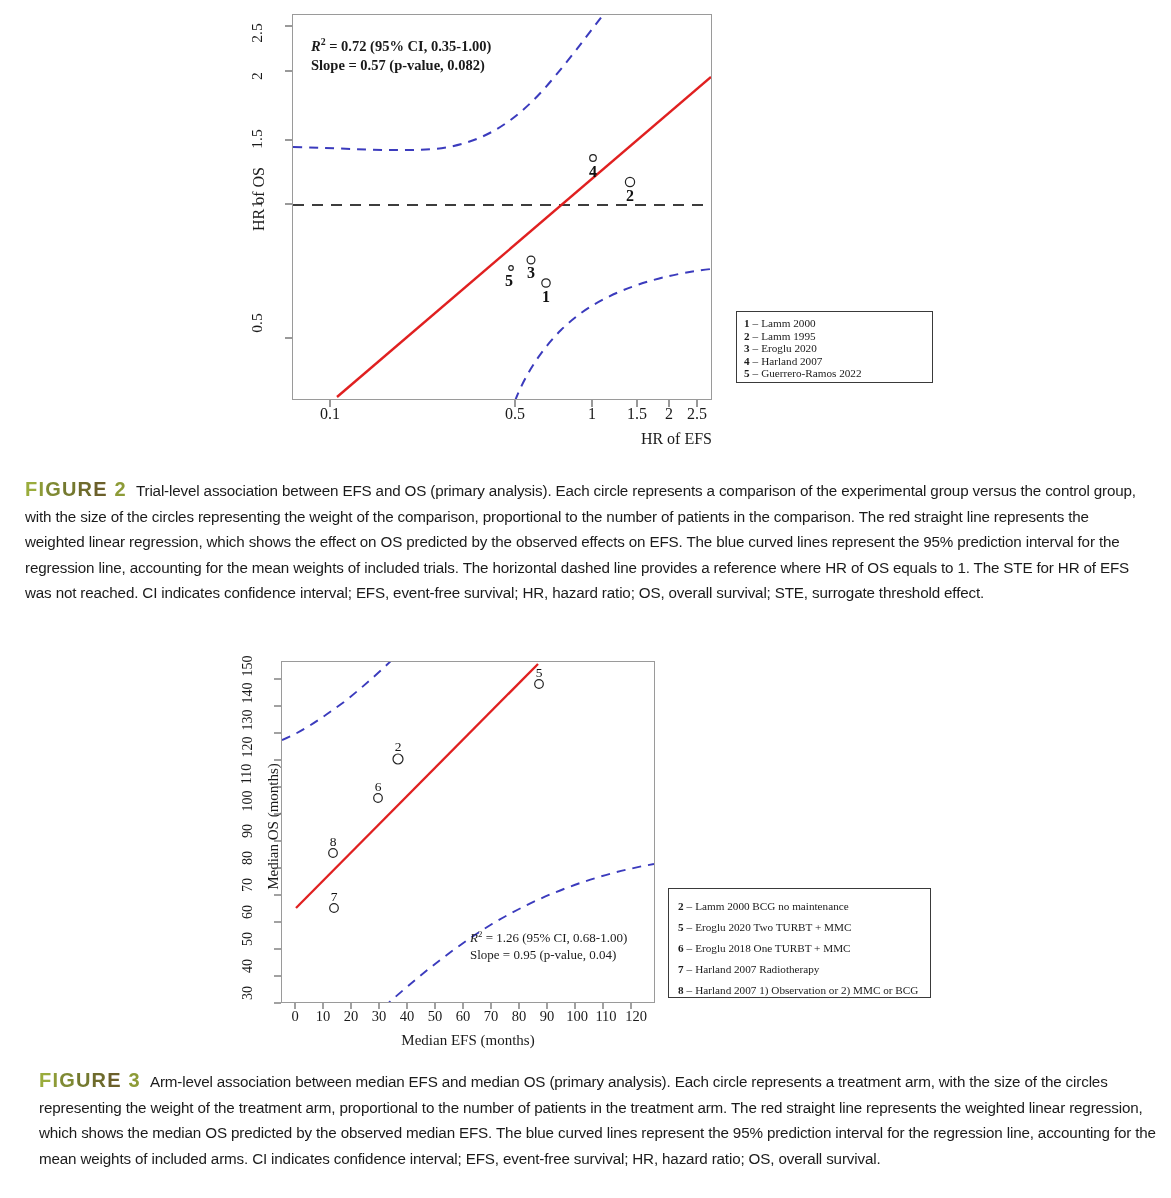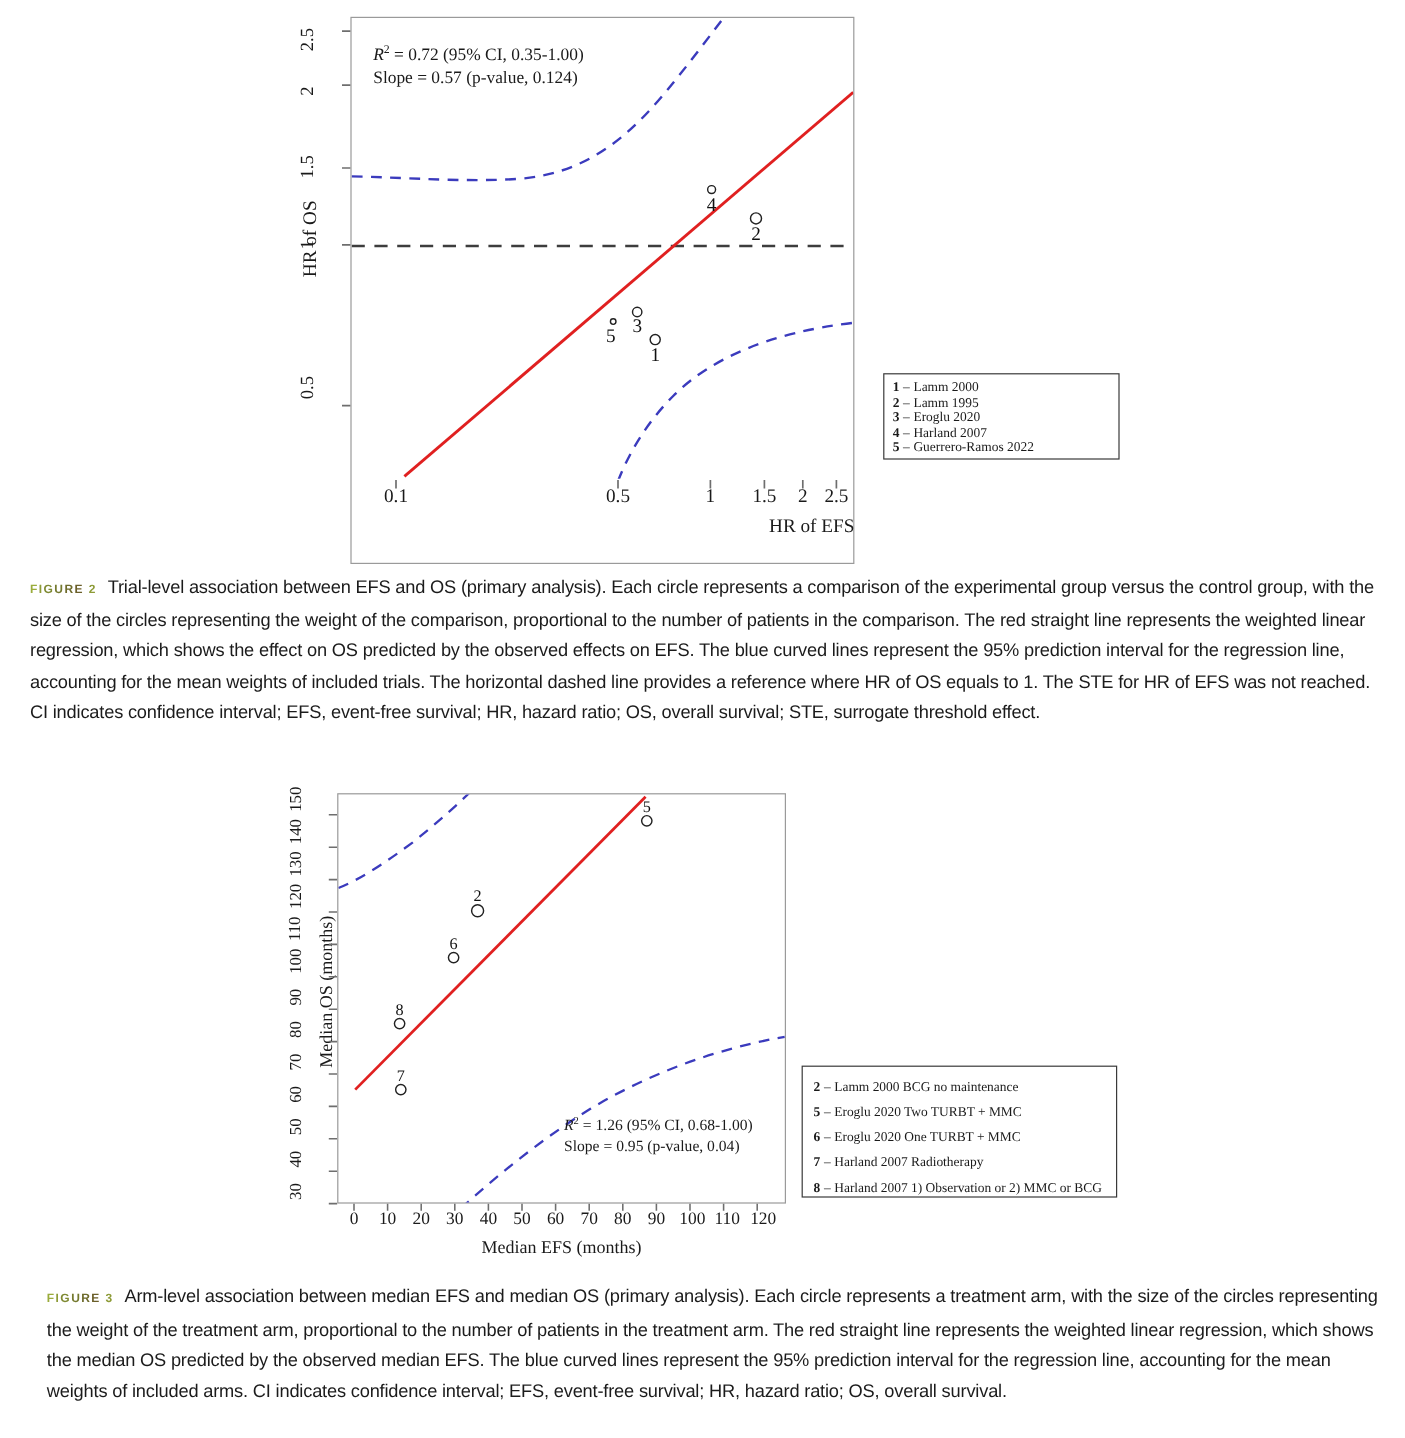--- a/index.html
+++ b/index.html
@@ -98,21 +98,21 @@
     font-family: "Liberation Sans Narrow", "Liberation Sans", sans-serif;
     font-size: 15.2px;
     line-height: 25.5px;
     color: #1b1b1b;
     text-align: left;
     letter-spacing: -0.15px;
   }
   .caption .fig-label {
     font-weight: bold;
     letter-spacing: 1.2px;
-    font-size: 10px;
+    font-size: 20px;
     margin-right: 9px;
   }
   .caption .fig-label .g1 { color: #9aac3c; }
   .caption .fig-label .g2 { color: #8d9b37; }
   .caption .fig-label .g3 { color: #7f8a33; }
   .caption .fig-label .g4 { color: #74792f; }
   .caption .fig-label .g5 { color: #6e6b2c; }
   .caption .fig-label .g6 { color: #6b5f2a; }
   .caption .fig-label .g7 { color: #8d9b37; }
 </style>
@@ -122,41 +122,41 @@
 <div class="figure-block" style="left:0; top:0; width:1171px; height:470px;">
 
   <div class="axis-title axis-title-y" style="left:199px; top:190px; width:120px; font-size:16px; text-align:center;">HR of OS</div>
 
   <div class="tick tick-y-rot" style="left:247px; top:314px; font-size:15.5px; transform:rotate(-90deg);">0.5</div>
   <div class="tick tick-y-rot" style="left:253px; top:195px; font-size:15.5px; transform:rotate(-90deg);">1</div>
   <div class="tick tick-y-rot" style="left:247px; top:130px; font-size:15.5px; transform:rotate(-90deg);">1.5</div>
   <div class="tick tick-y-rot" style="left:253px; top:67px; font-size:15.5px; transform:rotate(-90deg);">2</div>
   <div class="tick tick-y-rot" style="left:247px; top:24px; font-size:15.5px; transform:rotate(-90deg);">2.5</div>
 
-  <div class="plot-frame" style="left:292px; top:14px; width:420px; height:456px;">
+  <div class="plot-frame" style="left:292px; top:14px; width:420px; height:386px;font-weight:bold;">
     <svg class="plot-svg" width="418" height="384" viewBox="0 0 418 384">
 
       <line x1="0" y1="190" x2="418" y2="190" stroke="#3d3d3d" stroke-width="2" stroke-dasharray="11,8"></line>
 
       <path fill="none" stroke="#3b3bbd" stroke-width="2" stroke-dasharray="9,7" d="M0,132 C 50,133 95,137 140,134 C 190,130 225,105 258,66 C 285,34 300,12 318,-10"></path>
 
       <path fill="none" stroke="#3b3bbd" stroke-width="2" stroke-dasharray="9,7" d="M222,386 C 232,360 248,335 268,315 C 300,283 350,262 418,254"></path>
 
       <line x1="44" y1="382" x2="418" y2="62" stroke="#e02020" stroke-width="2.4"></line>
 
       <circle cx="218" cy="253" r="2.3" fill="none" stroke="#222" stroke-width="1.2"></circle>
       <circle cx="238" cy="245" r="3.9" fill="none" stroke="#222" stroke-width="1.2"></circle>
       <circle cx="253" cy="268" r="4.2" fill="none" stroke="#222" stroke-width="1.2"></circle>
       <circle cx="300" cy="143" r="3.3" fill="none" stroke="#222" stroke-width="1.2"></circle>
       <circle cx="337" cy="167" r="4.6" fill="none" stroke="#222" stroke-width="1.2"></circle>
     </svg>
 
     <div class="annot" style="left:18px; top:22px; font-size:14.5px;">
       <div><i>R</i><sup>2</sup><span> = 0.72 (95% CI, 0.35-1.00)</span></div>
-      <div>Slope = 0.57 (p-value, 0.124)</div>
+      <div>Slope = 0.57 (p-value, 0.082)</div>
     </div>
 
     <div class="pt-label" style="left:216px; top:266px; font-size:16px;">5</div>
     <div class="pt-label" style="left:238px; top:258px; font-size:16px;">3</div>
     <div class="pt-label" style="left:253px; top:282px; font-size:16px;">1</div>
     <div class="pt-label" style="left:300px; top:157px; font-size:16px;">4</div>
     <div class="pt-label" style="left:337px; top:181px; font-size:16px;">2</div>
   </div>
 
   <svg style="position:absolute; left:292px; top:400px;" width="422" height="8">
@@ -319,21 +319,21 @@
       <span class="legend-text">Lamm 2000 BCG no maintenance</span>
     </div>
     <div class="legend-row">
       <span class="legend-key">5</span>
       <span class="legend-dash">–</span>
       <span class="legend-text">Eroglu 2020 Two TURBT + MMC</span>
     </div>
     <div class="legend-row">
       <span class="legend-key">6</span>
       <span class="legend-dash">–</span>
-      <span class="legend-text">Eroglu 2020 One TURBT + MMC</span>
+      <span class="legend-text">Eroglu 2018 One TURBT + MMC</span>
     </div>
     <div class="legend-row">
       <span class="legend-key">7</span>
       <span class="legend-dash">–</span>
       <span class="legend-text">Harland 2007 Radiotherapy</span>
     </div>
     <div class="legend-row">
       <span class="legend-key">8</span>
       <span class="legend-dash">–</span>
       <span class="legend-text">Harland 2007 1) Observation or 2) MMC or BCG</span>

